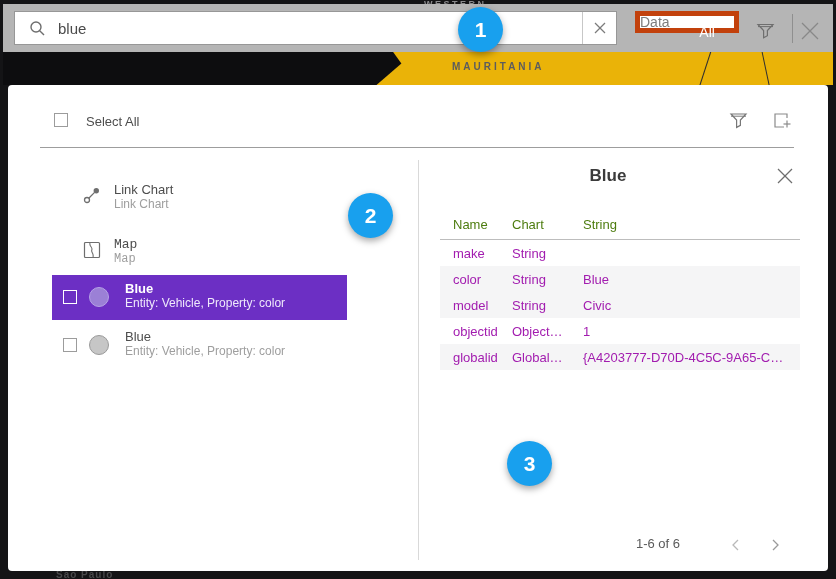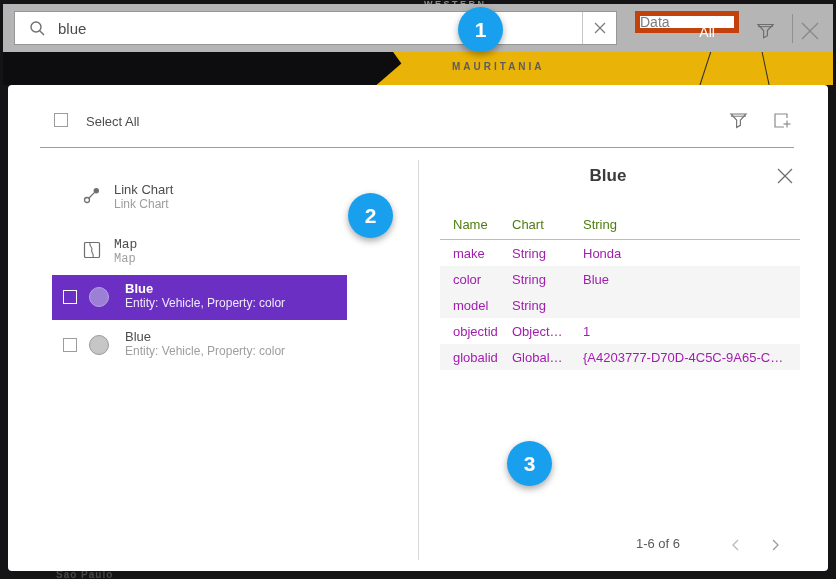--- a/index.html
+++ b/index.html
@@ -211,30 +211,30 @@
     <div class="dtable">
       <div class="dt-head">
         <div class="c-name">Name</div>
         <div class="c-type">Chart</div>
         <div class="c-value">String</div>
       </div>
       <div class="dt-rows">
         <div class="dt-row">
           <div class="c-name">make</div>
           <div class="c-type">String</div>
-          <div class="c-value">Honda</div>
         </div>
         <div class="dt-row striped">
           <div class="c-name">color</div>
           <div class="c-type">String</div>
           <div class="c-value">Blue</div>
         </div>
         <div class="dt-row striped">
           <div class="c-name">model</div>
           <div class="c-type">String</div>
+          <div class="c-value">Civic</div>
         </div>
         <div class="dt-row">
           <div class="c-name">objectid</div>
           <div class="c-type">Object…</div>
           <div class="c-value">1</div>
         </div>
         <div class="dt-row striped">
           <div class="c-name">globalid</div>
           <div class="c-type">Global…</div>
           <div class="c-value">{A4203777-D70D-4C5C-9A65-C…</div>

